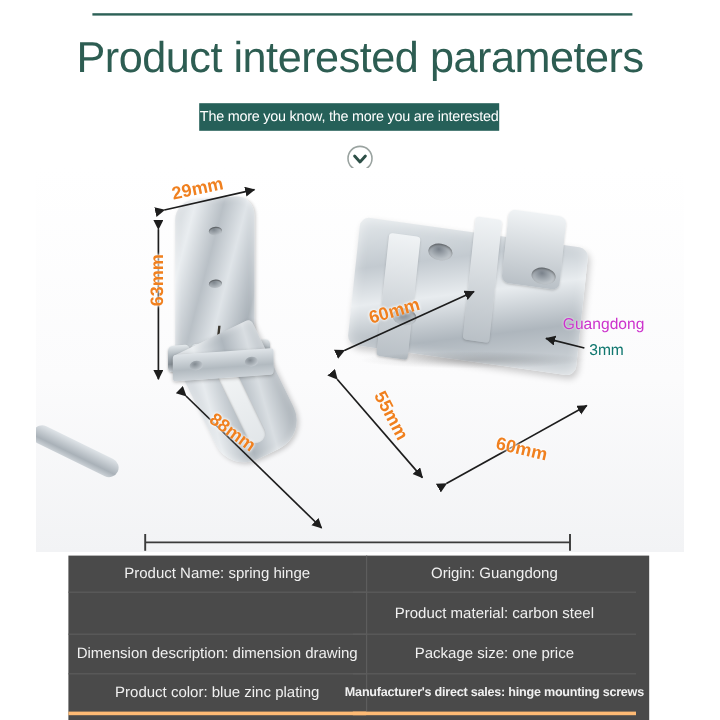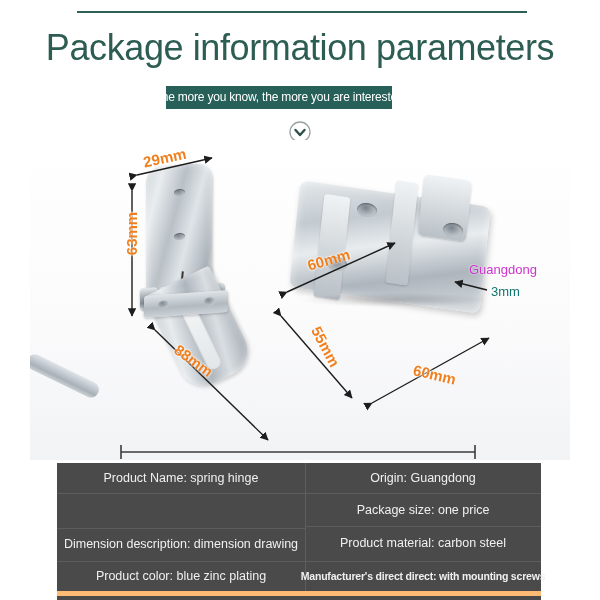--- a/index.html
+++ b/index.html
@@ -21,21 +21,21 @@
     position:absolute;left:0;top:26px;width:600px;
     text-align:center;
     font-size:36px;
     font-weight:400;
     letter-spacing:-0.4px;
     color:#2d5d52;
     line-height:44px;
     white-space:nowrap;
   }
   .subtitle-bar{
-    position:absolute;left:166px;top:86px;width:226px;height:23px;
+    position:absolute;left:166px;top:86px;width:250px;height:23px;
     background:#266059;
     display:flex;align-items:center;justify-content:center;
   }
   .subtitle-bar span{
     color:#ffffff;font-size:12px;line-height:13px;white-space:nowrap;
     letter-spacing:-0.2px;
   }
   .chevron-circle{
     position:absolute;left:288px;top:120px;width:24px;height:24px;
   }
@@ -170,44 +170,44 @@
   
   .spec-table{
     position:absolute;left:57px;top:463px;width:484px;height:137px;
     background:#4a4a4a;
   }
   .spec-col{
     position:absolute;top:0;height:133px;
     display:flex;flex-direction:column;
   }
   .col-left{left:0;width:248px;border-right:1px solid #5d5d5d;}
-  .col-right{left:248px;width:236px;}
+  .col-right{left:237px;width:236px;}
   .cell{
     display:flex;align-items:center;justify-content:center;
     color:#f0f0f0;font-size:12.5px;line-height:15px;
     border-bottom:1px solid #5d5d5d;
     text-align:center;padding:0 6px;box-sizing:border-box;
     white-space:nowrap;
   }
   .cell.small{font-size:10.5px;font-weight:bold;letter-spacing:-0.2px;}
   .cell.blank{color:transparent;}
   .r-h32{height:32px;}
   .r-h36{height:36px;}
   .r-h34{height:34px;}
   .r-h35{height:35px;}
-  .last{border-bottom:5px solid #fdba74;}
+  .last{border-bottom:3px solid #fdba74;}
 </style>
 </head>
 <body>
 
 <div class="page">
 
   <div class="top-rule"></div>
 
-  <div class="page-title">Package information parameters</div>
+  <div class="page-title">Product interested parameters</div>
 
   <div class="subtitle-bar">
     <span>The more you know, the more you are interested</span>
   </div>
 
   <div class="chevron-circle">
     <svg width="24" height="24" viewBox="0 0 24 24">
       <circle cx="12" cy="12" r="10" fill="none" stroke="#9aa3a0" stroke-width="1.3"></circle>
       <path d="M7.5 10 L12 15 L16.5 10" fill="none" stroke="#2d4f47" stroke-width="2.4" stroke-linecap="round" stroke-linejoin="round"></path>
     </svg>
@@ -288,19 +288,19 @@
 
   <div class="spec-table">
     <div class="spec-col col-left">
       <div class="cell r-h32">Product Name: spring hinge</div>
       <div class="cell r-h36 blank"></div>
       <div class="cell r-h34">Dimension description: dimension drawing</div>
       <div class="cell r-h35 last">Product color: blue zinc plating</div>
     </div>
     <div class="spec-col col-right">
       <div class="cell r-h32">Origin: Guangdong</div>
+      <div class="cell r-h36">Product material: carbon steel</div>
       <div class="cell r-h34">Package size: one price</div>
-      <div class="cell r-h36">Product material: carbon steel</div>
-      <div class="cell r-h35 small last">Manufacturer's direct direct: with mounting screws</div>
+      <div class="cell r-h35 small last">Manufacturer's direct sales: hinge mounting screws</div>
     </div>
   </div>
 
 </div>
 
 </body></html>

